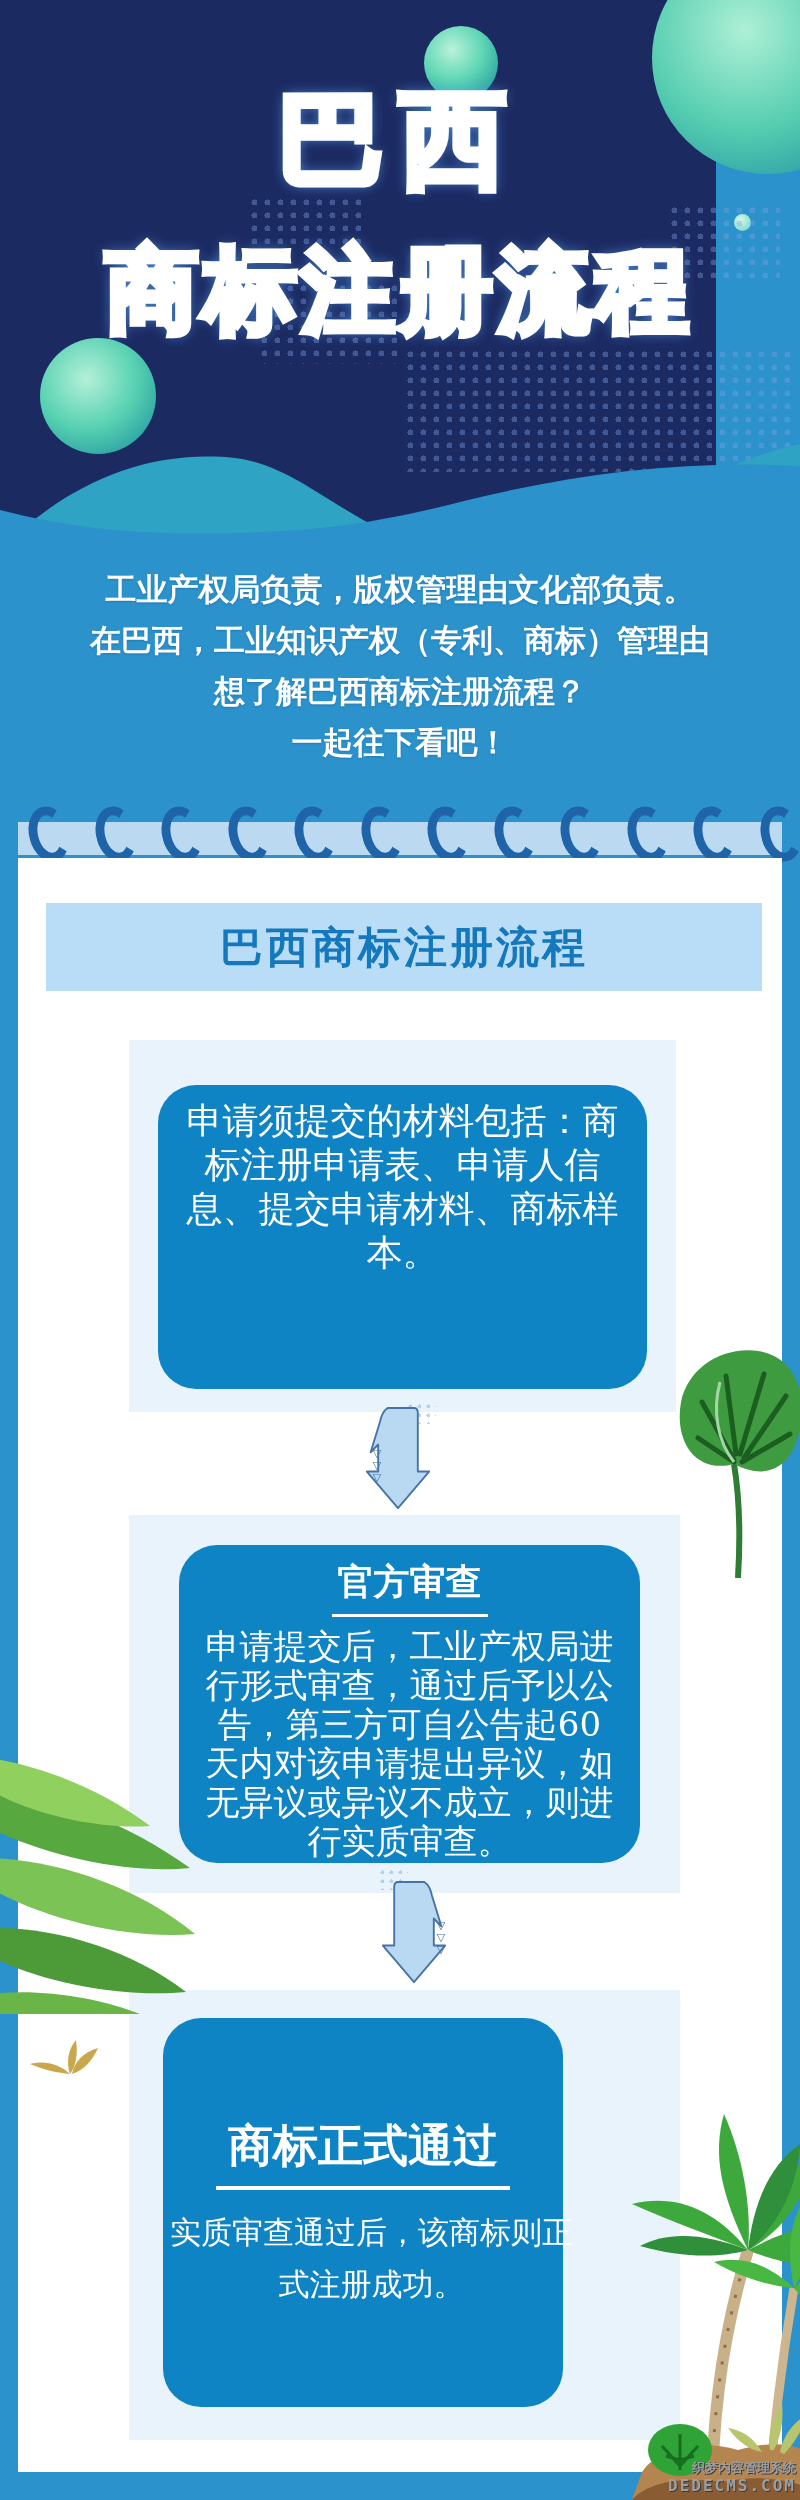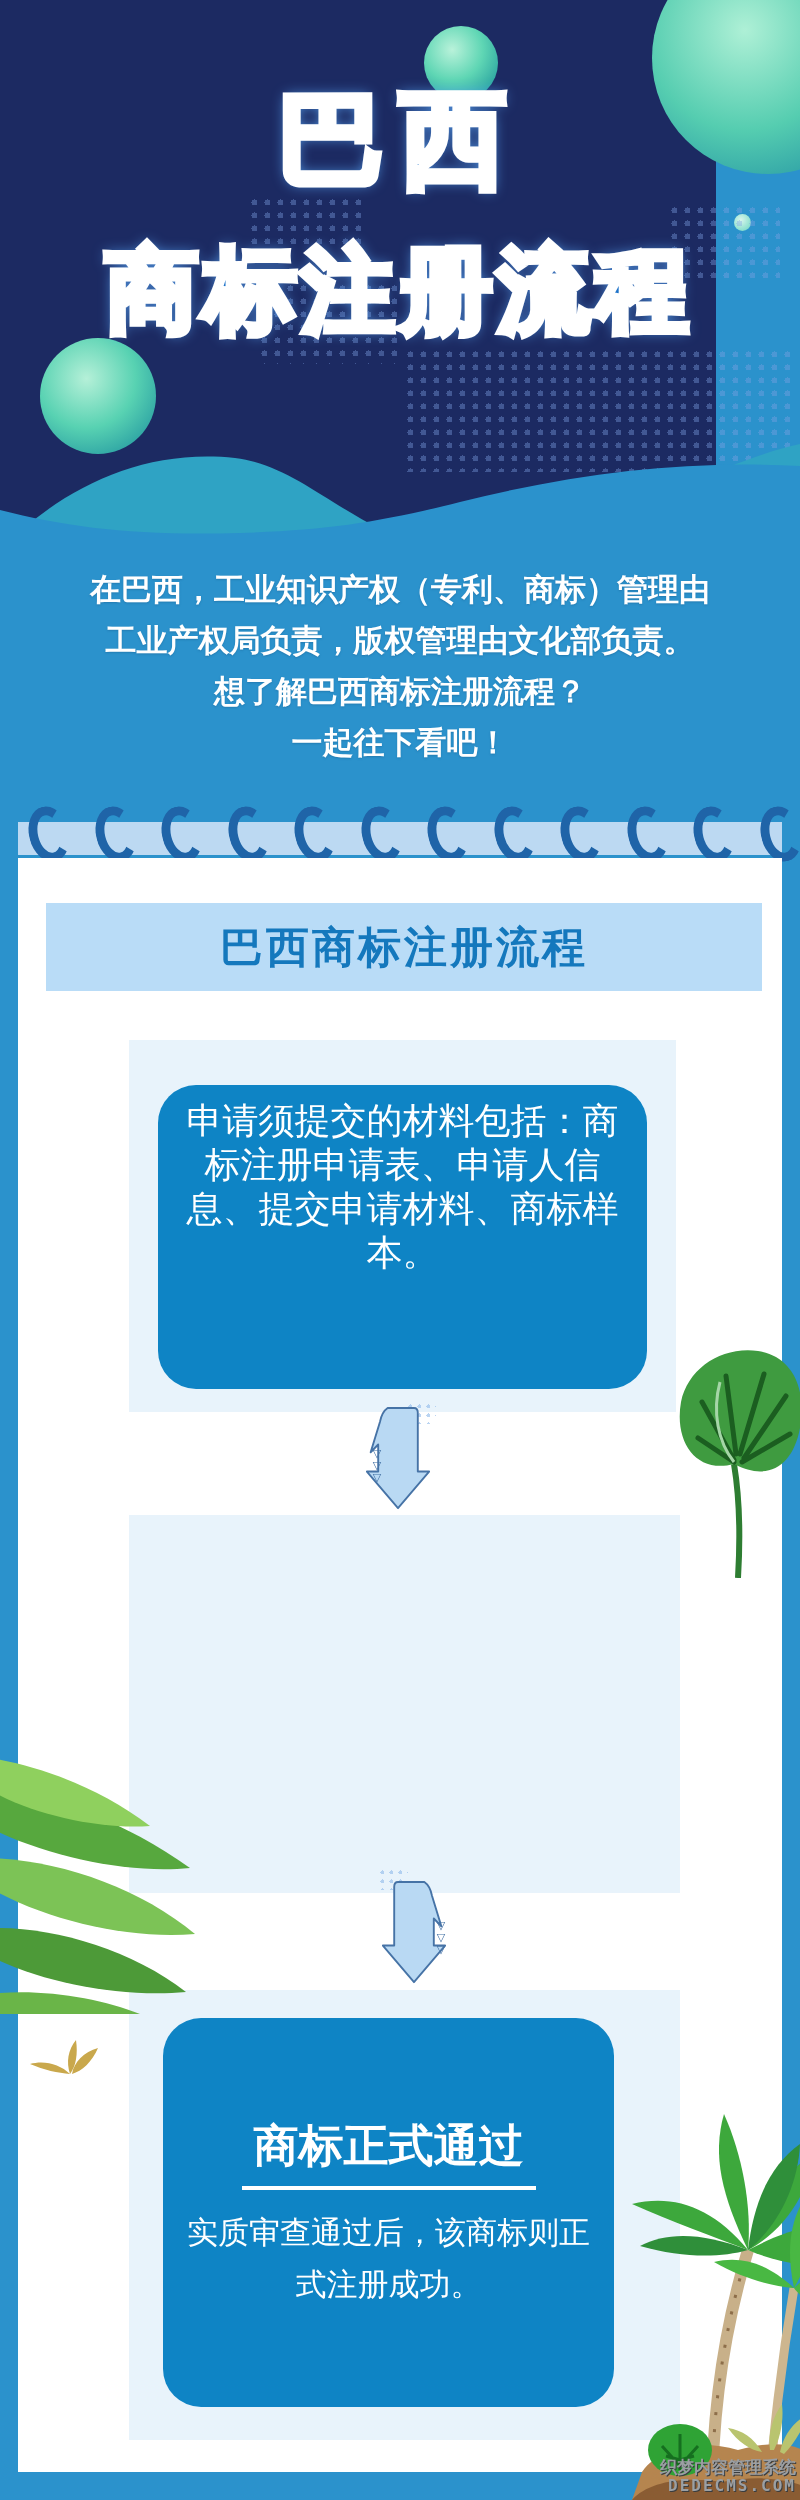--- a/index.html
+++ b/index.html
@@ -43,21 +43,21 @@
 
   .stepbox{position:absolute;background:#0e84c5;border-radius:38px;color:#ffffff;text-align:center;}
   .stepbox .step-title{display:inline-block;font-weight:bold;border-bottom:3px solid #ffffff;}
   .stepbox .step-body{font-family:"DejaVu Serif",serif;word-break:break-all;}
   .stepbox.sb1{left:158px;top:1085px;width:489px;height:304px;}
   .sb1 .step-title{margin-top:56px;font-size:37px;padding:0 6px 8px 6px;}
   .sb1 .step-body{margin:14px auto 0;width:433px;font-size:36px;line-height:44px;}
   .stepbox.sb2{left:179px;top:1545px;width:461px;height:318px;}
   .sb2 .step-title{margin-top:13px;font-size:36px;padding:0 6px 7px 6px;}
   .sb2 .step-body{margin:10px auto 0;width:409px;font-size:34px;line-height:39px;}
-  .stepbox.sb3{left:163px;top:2018px;width:451px;height:389px;}
+  .stepbox.sb3{left:163px;top:2018px;width:400px;height:389px;}
   .sb3 .step-title{margin-top:98px;font-size:45px;padding:0 12px 10px 12px;border-bottom-width:4px;}
   .sb3 .step-body{margin:16px auto 12px;width:417px;font-size:31px;line-height:52px;}
 
   
   .arrow{position:absolute;width:66px;height:106px;}
   .arrow.a1{left:365px;top:1406px;}
   .arrow.a2{left:381px;top:1880px;transform:scaleX(-1);}
   .chev{position:absolute;width:14px;color:#4673a6;font-size:11px;line-height:12px;word-break:break-all;text-align:center;}
   .chev.c1{left:370px;top:1448px;}
   .chev.c2{left:434px;top:1920px;}
@@ -66,21 +66,21 @@
   .arrow-dots.ad2{left:378px;top:1868px;}
 
   
   .monstera{position:absolute;right:-8px;top:1342px;width:140px;height:236px;}
   .fern{position:absolute;left:-10px;top:1748px;width:212px;height:266px;}
   .palms{position:absolute;right:-14px;top:2036px;width:252px;height:464px;}
   .sprout{position:absolute;left:30px;top:2040px;width:80px;height:34px;}
 
   
   .watermark{position:absolute;right:4px;top:2458px;text-align:right;font-family:"DejaVu Sans Mono",monospace;font-weight:bold;color:#9b9fa3;text-shadow:1px 1px 0 #3a3d3f;}
-  .watermark .w1{font-size:17px;line-height:19px;}
+  .watermark .w1{font-size:13px;line-height:19px;}
   .watermark .w2{font-size:16px;line-height:18px;letter-spacing:2px;}
 </style>
 </head>
 <body>
 
 <div class="page">
 
   <div class="header">
     <div class="bubble b2"></div>
     <div class="bubble b1"></div>
@@ -93,22 +93,22 @@
     <div class="h-title t1">巴西</div>
     <div class="h-title t2">商标注册流程</div>
   </div>
 
   <svg class="waves" viewBox="0 0 800 210" preserveAspectRatio="none">
     <path fill="#2fa3c4" d="M0,120 C60,60 140,18 235,28 C300,36 340,90 430,120 C520,150 600,90 690,52 C730,36 770,20 800,14 L800,210 L0,210 Z"></path>
     <path fill="#2b92cc" d="M0,80 C70,98 140,106 240,103 C330,100 380,92 460,72 C580,42 690,30 800,36 L800,210 L0,210 Z"></path>
   </svg>
 
   <div class="intro">
+    <div>工业产权局负责，版权管理由文化部负责。</div>
     <div>在巴西，工业知识产权（专利、商标）管理由</div>
-    <div>工业产权局负责，版权管理由文化部负责。</div>
     <div>想了解巴西商标注册流程？</div>
     <div>一起往下看吧！</div>
   </div>
 
   <div class="spiral-strip"></div>
   <span class="ring" style="left:29px"></span>
   <span class="ring" style="left:96px"></span>
   <span class="ring" style="left:162px"></span>
   <span class="ring" style="left:229px"></span>
   <span class="ring" style="left:295px"></span>
@@ -131,20 +131,24 @@
     <div class="step-body">申请须提交的材料包括：商标注册申请表、申请人信息、提交申请材料、商标样本。</div>
   </div>
 
   <div class="arrow-dots ad1"></div>
   <svg class="arrow a1" viewBox="0 0 70 110" preserveAspectRatio="none">
     <path d="M24,2 L52,2 Q56,2 56,7 L56,68 L68,68 L35,106 L2,68 L14,68 L14,40 L6,48 L16,16 Q18,6 24,2 Z" fill="#b9d9f3" stroke="#4673a6" stroke-width="2" stroke-linejoin="round"></path>
   </svg>
   <div class="chev c1">▽▽▽</div>
 
   <div class="panel p2"></div>
+  <div class="stepbox sb2">
+    <div class="step-title">官方审查</div>
+    <div class="step-body">申请提交后，工业产权局进行形式审查，通过后予以公告，第三方可自公告起60天内对该申请提出异议，如无异议或异议不成立，则进行实质审查。</div>
+  </div>
 
   <div class="arrow-dots ad2"></div>
   <svg class="arrow a2" viewBox="0 0 70 110" preserveAspectRatio="none">
     <path d="M24,2 L52,2 Q56,2 56,7 L56,68 L68,68 L35,106 L2,68 L14,68 L14,40 L6,48 L16,16 Q18,6 24,2 Z" fill="#b9d9f3" stroke="#4673a6" stroke-width="2" stroke-linejoin="round"></path>
   </svg>
   <div class="chev c2">▽▽▽</div>
 
   <div class="panel p3"></div>
   <div class="stepbox sb3">
     <div class="step-title">商标正式通过</div>

